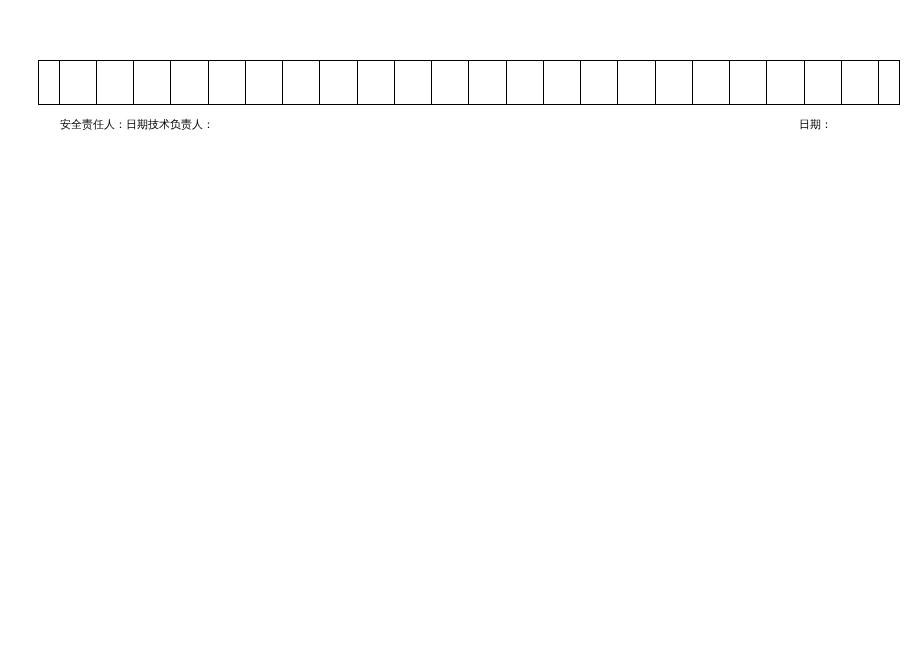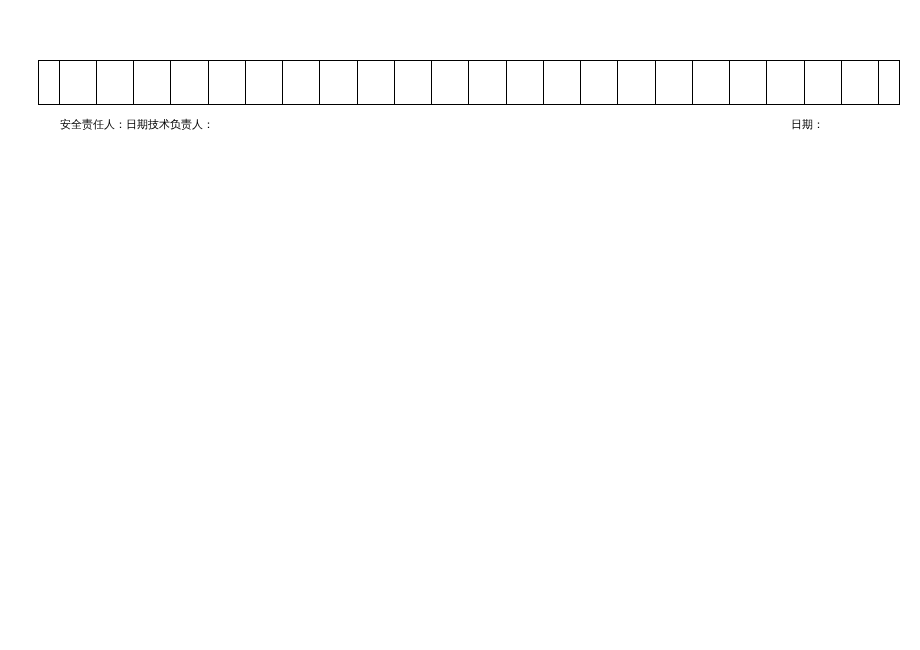--- a/index.html
+++ b/index.html
@@ -46,21 +46,21 @@
       right: 60px;
       display: flex;
       justify-content: space-between;
       font-size: 11px;
     }
     .sig-left {
       display: inline-block;
     }
     .sig-right {
       display: inline-block;
-      margin-right: 36px;
+      margin-right: 28px;
     }
   </style>
 </head>
 <body>
 
 <div class="table-container">
   <table class="grid-table">
     <tbody>
         <tr>
       <td></td>

